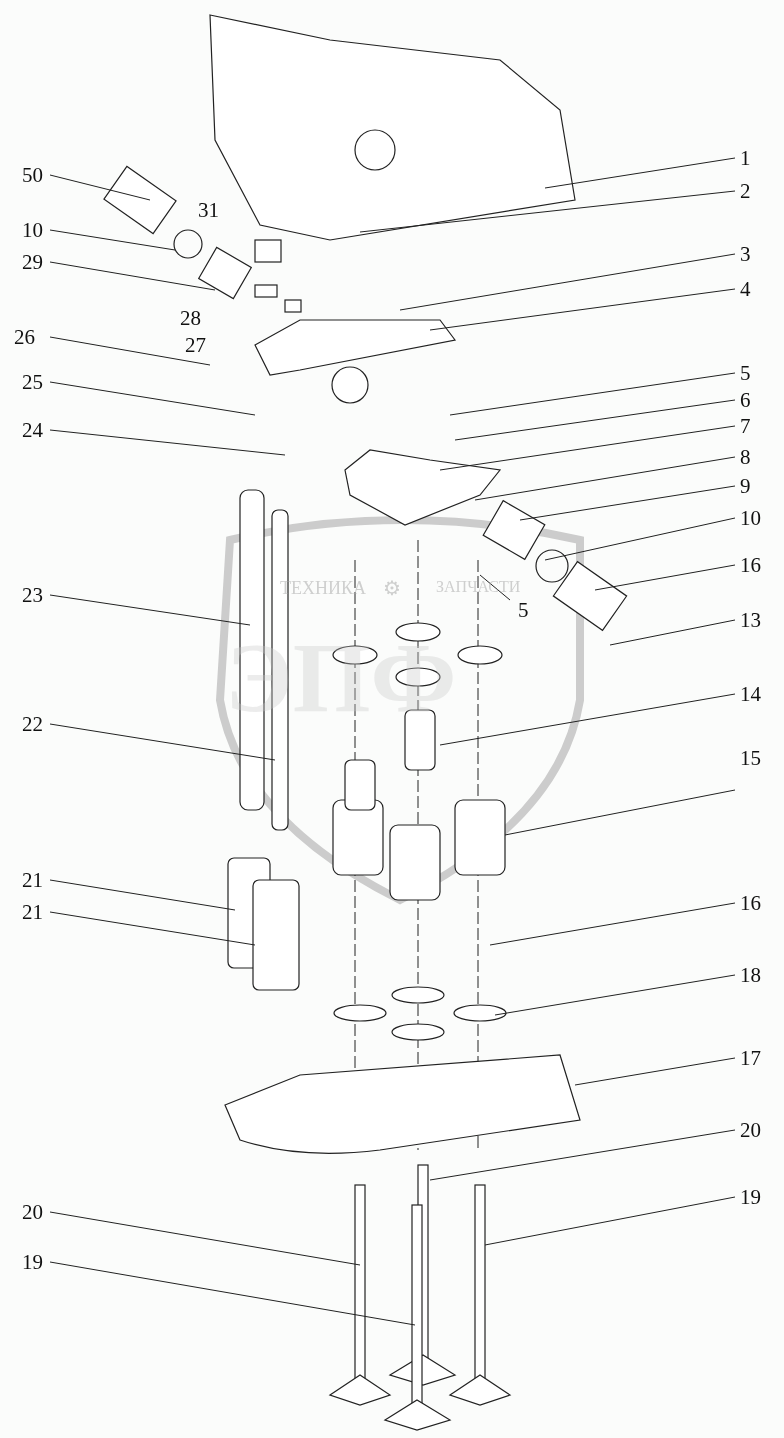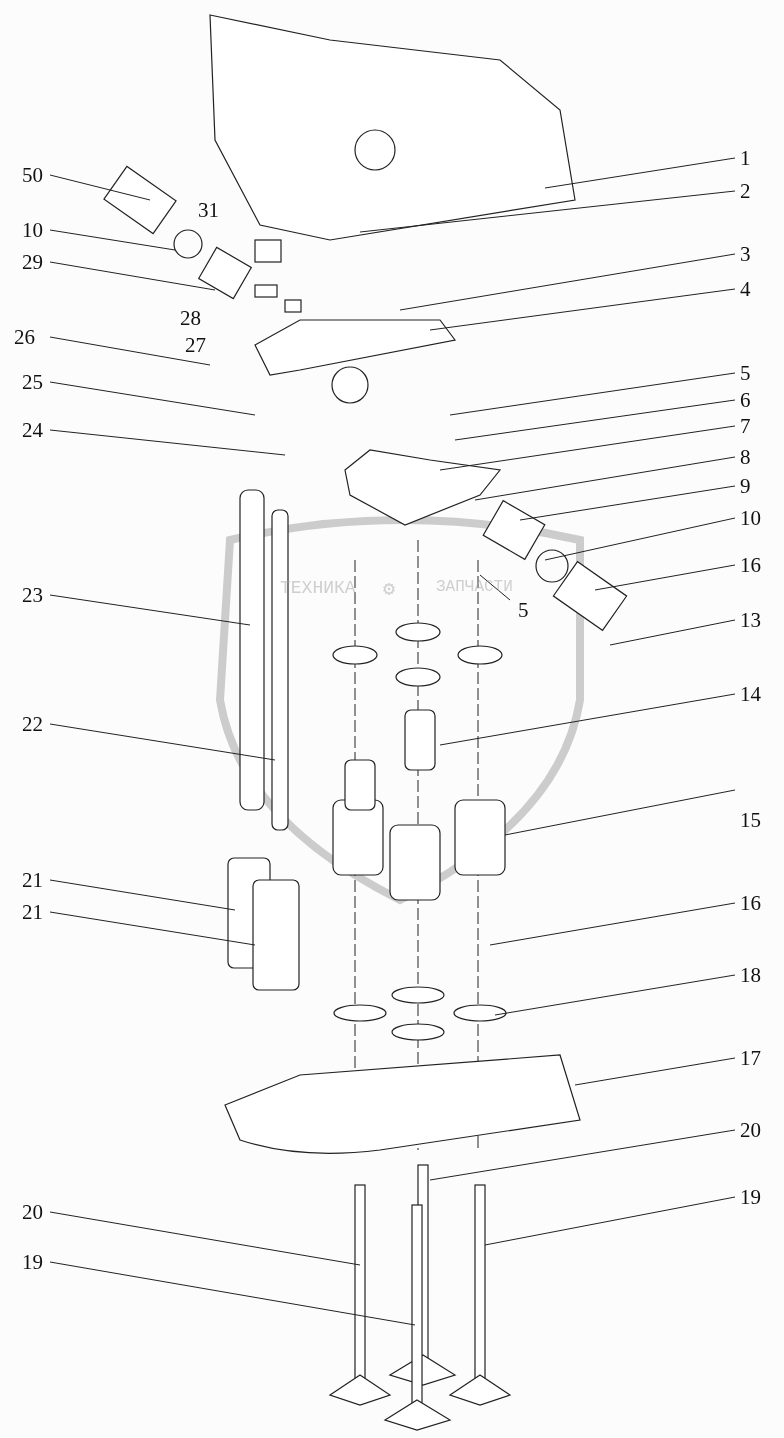--- a/index.html
+++ b/index.html
@@ -1,19 +1,19 @@
 <!DOCTYPE html>
 <html><head>
 <meta charset="utf-8">
 <style>
 html,body{margin:0;padding:0;background:#fff;}
 #stage{position:relative;width:784px;height:1438px;background:#fbfcfb;overflow:hidden;}
 svg{position:absolute;left:0;top:0;}
 .lbl{position:absolute;font-family:"Liberation Serif",serif;font-size:21px;color:#111;line-height:1;}
-.wm{position:absolute;font-family:Liberation Mono, monospace;color:rgba(170,170,170,0.55);}
+.wm{position:absolute;font-family:Liberation Serif, serif;color:rgba(170,170,170,0.55);}
 </style>
 </head>
 <body>
 <div id="stage">
 
 <svg width="784" height="1438" stroke="#222" fill="none" stroke-width="1.2">
 
   <path d="M230 540 Q400 500 580 540 L580 700 Q560 820 400 900 Q240 820 220 700 Z" stroke="#ccc" stroke-width="8"></path>
 
   <path d="M210 15 L330 40 L500 60 L560 110 L575 200 L330 240 L260 225 L215 140 Z" fill="#fff"></path>
@@ -111,20 +111,21 @@
     <line x1="735" y1="1058" x2="575" y2="1085"></line>
         <line x1="735" y1="1130" x2="430" y2="1180"></line>
     <line x1="735" y1="1197" x2="485" y2="1245"></line>
         <line x1="480" y1="575" x2="510" y2="600"></line>
   </g>
 </svg>
 
 <div class="wm" style="left:280px;top:578px;font-size:18px;">ТЕХНИКА</div>
 <div class="wm" style="left:383px;top:576px;font-size:20px;">⚙</div>
 <div class="wm" style="left:436px;top:578px;font-size:16px;">ЗАПЧАСТИ</div>
+<div class="wm" style="left:225px;top:620px;font-size:100px;font-weight:bold;color:rgba(200,200,200,0.35);">ЭПФ</div>
 
 <div class="lbl" style="left:22px;top:165px">50</div>
 <div class="lbl" style="left:22px;top:220px">10</div>
 <div class="lbl" style="left:22px;top:252px">29</div>
 <div class="lbl" style="left:198px;top:200px">31</div>
 <div class="lbl" style="left:180px;top:308px">28</div>
 <div class="lbl" style="left:185px;top:335px">27</div>
 <div class="lbl" style="left:14px;top:327px">26</div>
 <div class="lbl" style="left:22px;top:372px">25</div>
 <div class="lbl" style="left:22px;top:420px">24</div>
@@ -142,19 +143,19 @@
 <div class="lbl" style="left:740px;top:363px">5</div>
 <div class="lbl" style="left:740px;top:390px">6</div>
 <div class="lbl" style="left:740px;top:416px">7</div>
 <div class="lbl" style="left:740px;top:447px">8</div>
 <div class="lbl" style="left:740px;top:476px">9</div>
 <div class="lbl" style="left:740px;top:508px">10</div>
 <div class="lbl" style="left:740px;top:555px">16</div>
 <div class="lbl" style="left:518px;top:600px">5</div>
 <div class="lbl" style="left:740px;top:610px">13</div>
 <div class="lbl" style="left:740px;top:684px">14</div>
-<div class="lbl" style="left:740px;top:810px">15</div>
+<div class="lbl" style="left:740px;top:748px">15</div>
 <div class="lbl" style="left:740px;top:893px">16</div>
 <div class="lbl" style="left:740px;top:965px">18</div>
 <div class="lbl" style="left:740px;top:1048px">17</div>
 <div class="lbl" style="left:740px;top:1120px">20</div>
 <div class="lbl" style="left:740px;top:1187px">19</div>
 </div>
 
 </body></html>

